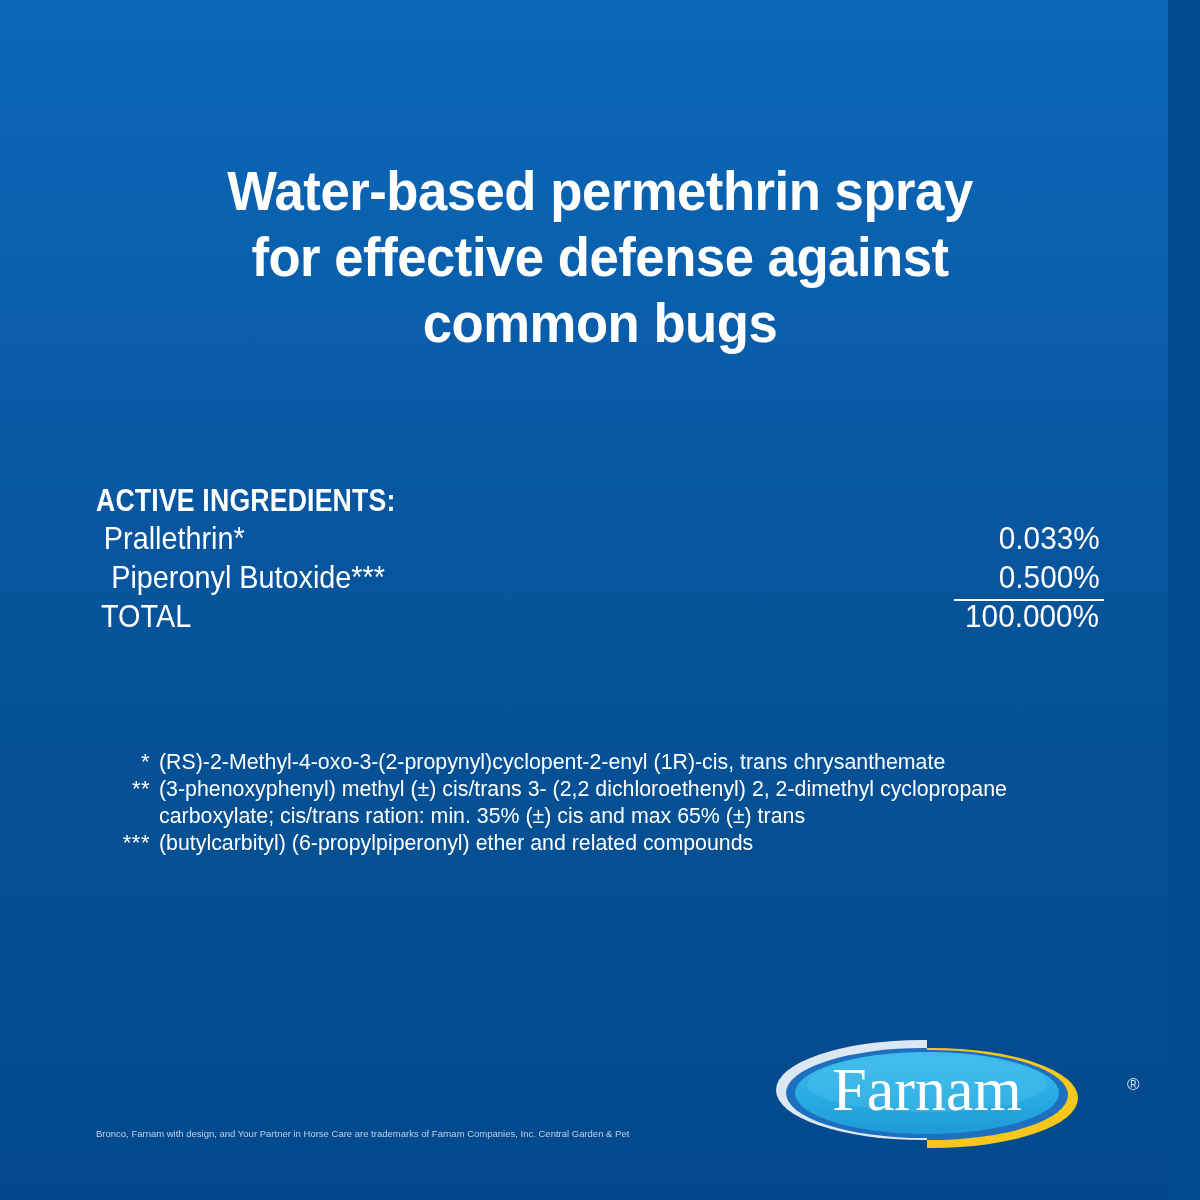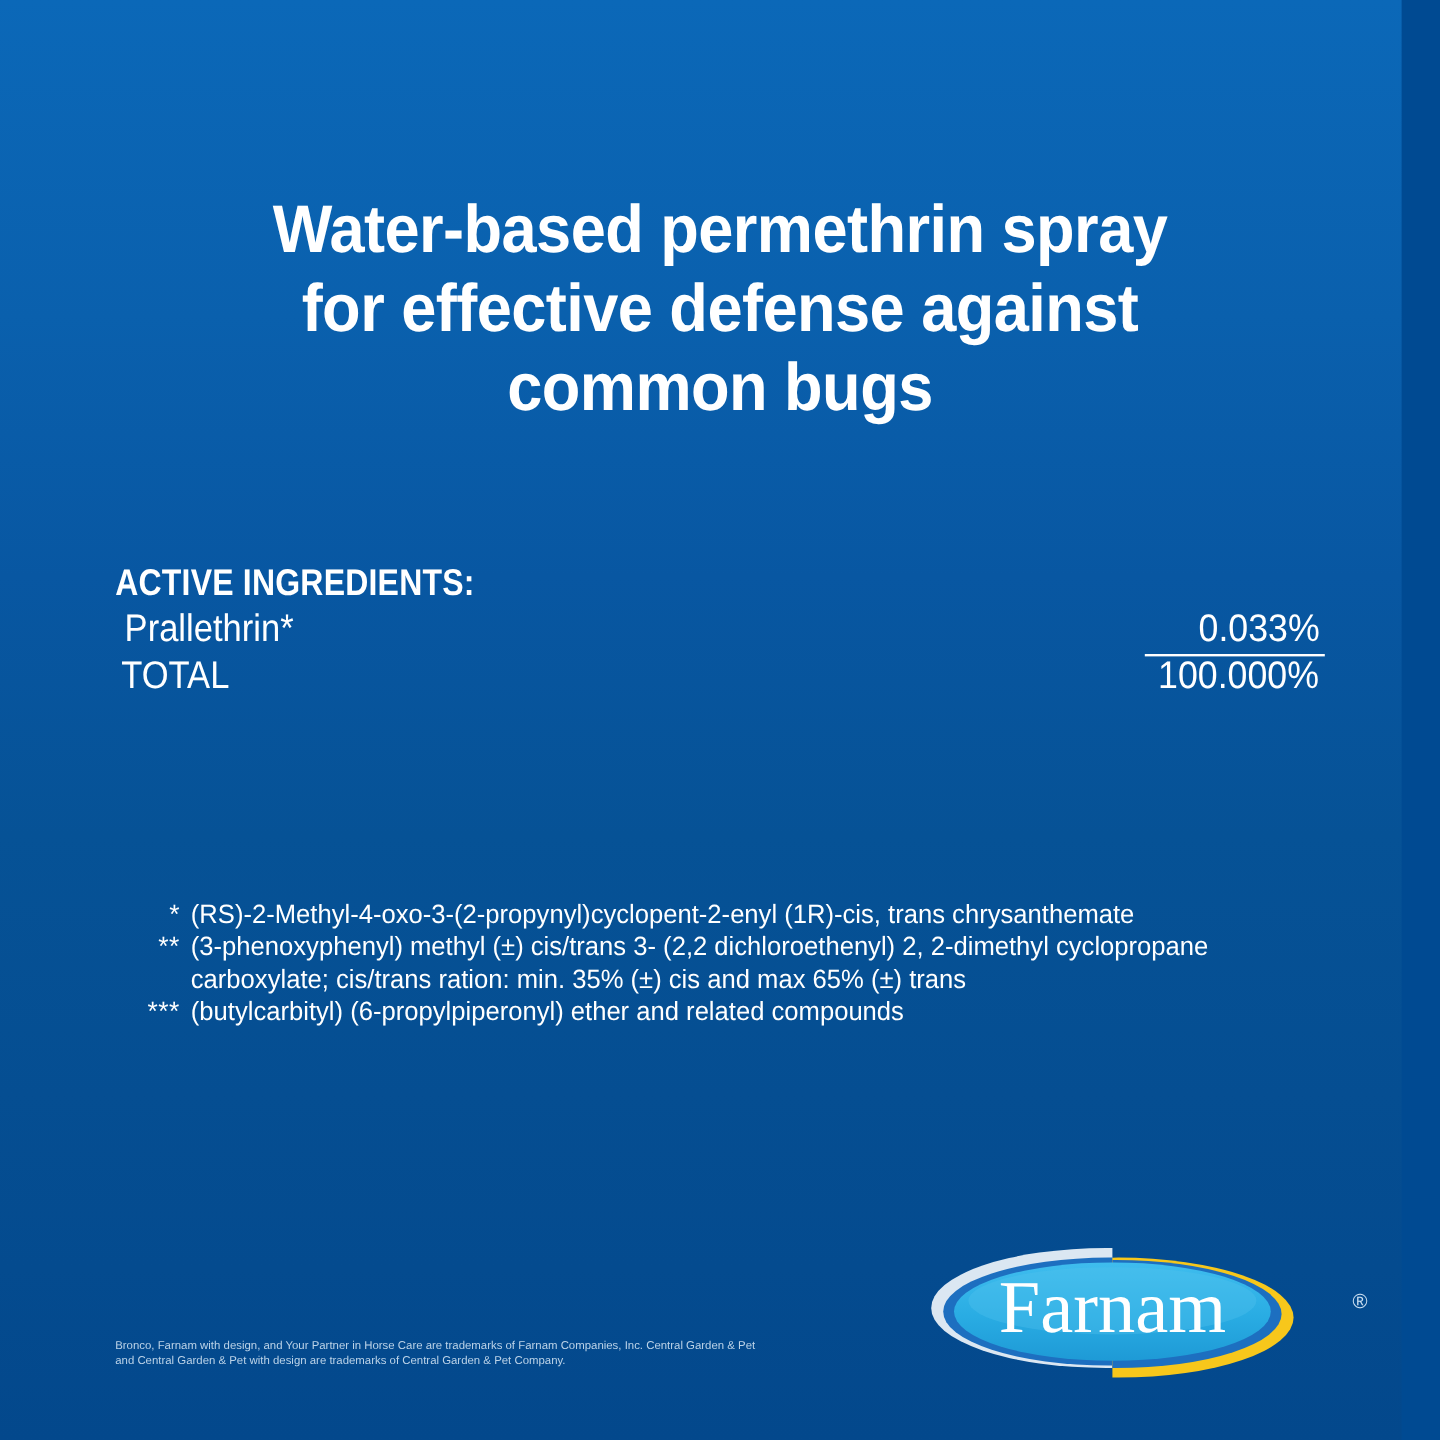--- a/index.html
+++ b/index.html
@@ -43,21 +43,21 @@
     letter-spacing: -0.5px;
     transform: scaleX(0.94);
     transform-origin: center top;
   }
   #headline .hl-line { display: block; white-space: nowrap; }
 
   
   #ingredients {
     position: absolute;
     left: 96px;
-    top: 468px;
+    top: 483px;
     width: 1008px;
     color: #ffffff;
   }
 
   .ing-title {
     font-family: "Liberation Sans", sans-serif;
     font-weight: bold;
     font-size: 31px;
     line-height: 36px;
     letter-spacing: 0.2px;
@@ -169,21 +169,21 @@
   
   #fineprint {
     position: absolute;
     left: 96px;
     top: 1115px;
     width: 640px;
     color: #bcd3e8;
     font-size: 9.5px;
     line-height: 13px;
   }
-  #fineprint .fp-line { display: block; }
+  #fineprint .fp-line { display: block; margin-top: 12px; }
 </style>
 </head>
 <body>
 
 <div id="page">
 
   <div id="headline">
     <span class="hl-line">Water-based permethrin spray</span>
     <span class="hl-line">for effective defense against</span>
     <span class="hl-line">common bugs</span>
@@ -193,20 +193,25 @@
 
     <div class="ing-title">ACTIVE INGREDIENTS:</div>
 
     <div class="ing-row">
       <span class="nm">Prallethrin*</span>
       <span class="leader"></span>
       <span class="val">0.033%</span>
     </div>
 
 
+    <div class="ing-row">
+      <span class="nm">Piperonyl Butoxide***</span>
+      <span class="leader"></span>
+      <span class="val">0.500%</span>
+    </div>
 
 
     <div class="total-rule-wrap">
       <div id="total-rule"></div>
     </div>
 
     <div class="ing-row">
       <span class="nm">TOTAL</span>
       <span class="leader"></span>
       <span class="val">100.000%</span>
@@ -261,16 +266,15 @@
       <ellipse cx="155" cy="59" rx="132" ry="41" fill="url(#innerGrad)"></ellipse>
       <ellipse cx="155" cy="50" rx="120" ry="28" fill="#54c2ee" opacity="0.35"></ellipse>
 
       <text x="155" y="76" text-anchor="middle" font-family="'Liberation Serif', serif" font-size="62" font-weight="normal" fill="#ffffff">Farnam</text>
     </svg>
   </div>
   <div id="reg-mark">®</div>
 
   <div id="fineprint">
     <span class="fp-line">Bronco, Farnam with design, and Your Partner in Horse Care are trademarks of Farnam Companies, Inc. Central Garden &amp; Pet</span>
-    <span class="fp-line">and Central Garden &amp; Pet with design are trademarks of Central Garden &amp; Pet Company.</span>
   </div>
 
 </div>
 
 </body></html>

